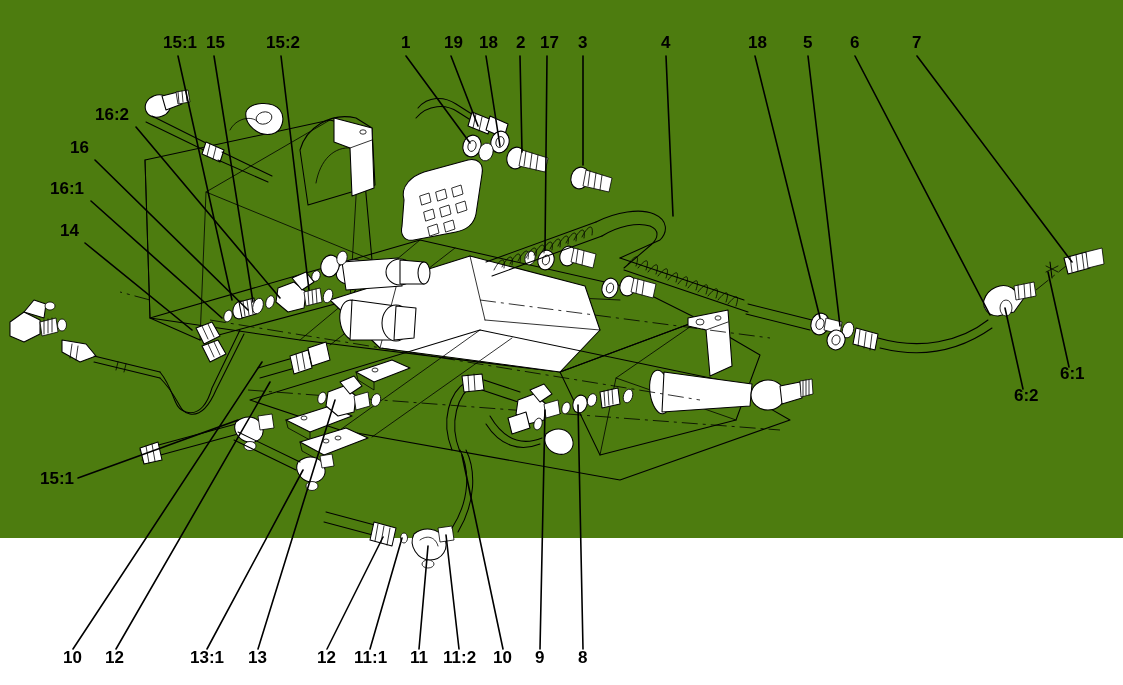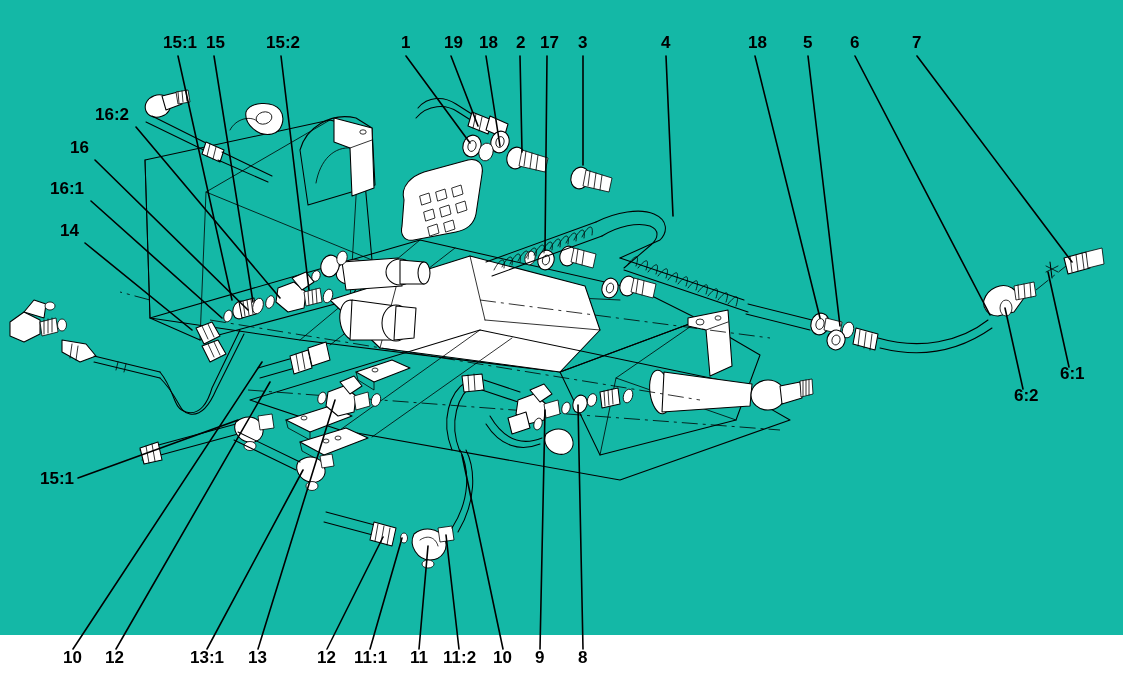--- a/index.html
+++ b/index.html
@@ -1,17 +1,17 @@
 <!DOCTYPE html>
 <html><head>
 <meta charset="utf-8">
 <style>
   html,body{margin:0;padding:0;background:#ffffff;}
   body{width:1123px;height:685px;overflow:hidden;font-family:"Liberation Sans",sans-serif;}
-  #diagram-root{position:relative;width:1123px;height:635px;background:#14b8a6;}
+  #diagram-root{position:relative;width:1123px;height:538px;background:#4d7c0f;}
   svg#parts-svg{position:absolute;left:0;top:0;width:1123px;height:685px;display:block;}
   .callout-text{font-family:"Liberation Sans",sans-serif;font-size:17px;font-weight:700;fill:#000;}
   .leader{stroke:#000;stroke-width:1.6;fill:none;stroke-linecap:round;}
   .part-line{stroke:#000;stroke-width:1.05;fill:none;stroke-linejoin:round;stroke-linecap:round;}
   .part-line-thin{stroke:#000;stroke-width:0.8;fill:none;stroke-linejoin:round;stroke-linecap:round;}
   .part-fill{fill:#ffffff;stroke:#000;stroke-width:1.05;stroke-linejoin:round;}
   .part-fill-thin{fill:#ffffff;stroke:#000;stroke-width:0.8;stroke-linejoin:round;}
   .dash{stroke:#000;stroke-width:0.8;fill:none;stroke-dasharray:16 5 3 5;}
 </style>
 </head>

